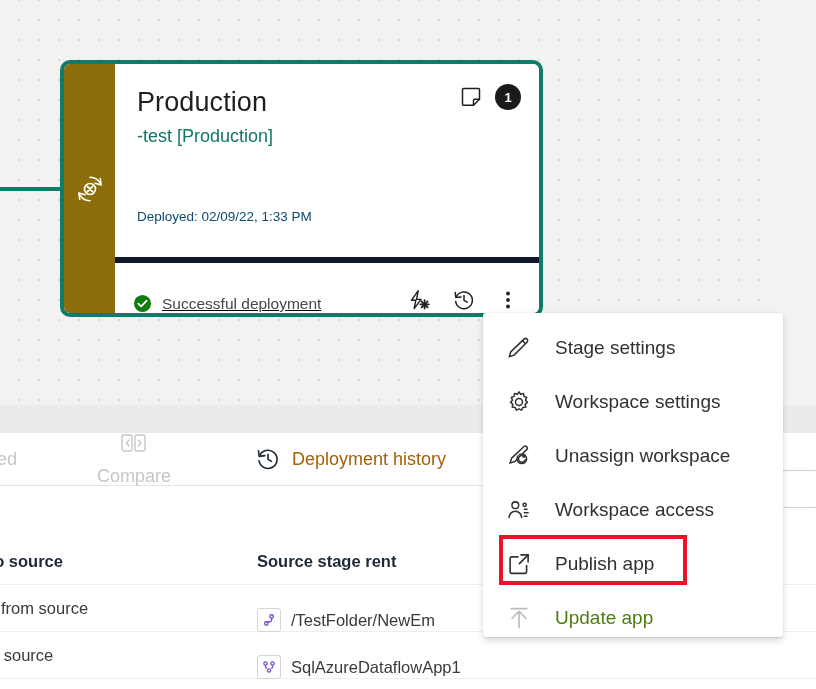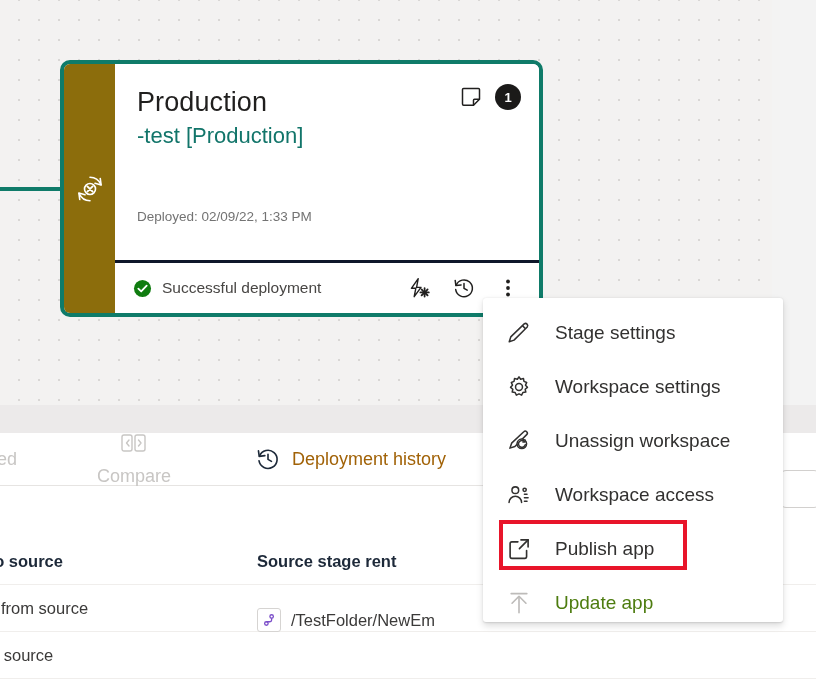--- a/index.html
+++ b/index.html
@@ -33,38 +33,38 @@
     display:flex;align-items:center;justify-content:center;
     position:relative;
   }
   #stage-body{flex:1;display:flex;flex-direction:column;min-width:0;background:#fff;}
   #card-main{flex:1;padding:22px 22px 0 22px;position:relative;}
   .card-title{
     font-size:27px;color:#201f1e;font-weight:400;letter-spacing:.1px;
     line-height:32px;margin:0;
   }
   .card-subtitle{
-    font-size:22px;color:#12756a;line-height:24px;margin:6px 0 0 0;
+    font-size:18px;color:#12756a;line-height:24px;margin:6px 0 0 0;
     white-space:nowrap;overflow:hidden;
   }
   .card-deployed{
     position:absolute;left:22px;top:145px;
-    font-size:13.5px;color:#737373;white-space:nowrap;
+    font-size:13.5px;color:#0c4a6e;white-space:nowrap;
   }
   #card-head-right{
     position:absolute;right:18px;top:20px;display:flex;align-items:center;gap:12px;
   }
   #note-badge{
     width:26px;height:26px;border-radius:50%;background:#1b1a19;color:#fff;
     display:flex;align-items:center;justify-content:center;
     font-size:13px;font-weight:600;
   }
   #card-footer{
-    height:50px;border-top:3px solid #0f172a;
-    display:flex;align-items:center;padding:0 14px 0 18px;gap:10px;
+    height:50px;border-top:6px solid #0f172a;
+    display:flex;align-items:flex-end;padding:0 14px 0 18px;gap:10px;text-decoration:underline;
   }
   #status-text{font-size:15.5px;color:#484644;white-space:nowrap;}
   #footer-actions{margin-left:auto;display:flex;align-items:center;gap:18px;padding-right:4px;}
   .act{width:26px;height:26px;display:flex;align-items:center;justify-content:center;cursor:pointer;}
 
   
   #lower{position:absolute;left:0;top:405px;width:816px;height:284px;background:#ffffff;}
   #grayband{position:absolute;left:0;top:0;width:816px;height:28px;background:#eceaea;}
   #toolbar{
     position:absolute;left:0;top:28px;width:816px;height:52px;
@@ -108,21 +108,21 @@
     display:flex;align-items:center;gap:10px;white-space:nowrap;margin-top:12px;
   }
   .item-icon{
     width:22px;height:22px;border:1px solid #d6d4d2;border-radius:3px;background:#fff;
     display:flex;align-items:center;justify-content:center;flex:0 0 22px;
   }
   .item-text{font-size:16.5px;color:#3b3a39;}
 
   
   #ctxmenu{
-    position:absolute;left:483px;top:298px;width:300px;height:324px;
+    position:absolute;left:483px;top:313px;width:300px;height:324px;
     background:#ffffff;border-radius:3px;
     box-shadow:0 3.2px 7.2px rgba(0,0,0,.132),0 .6px 1.8px rgba(0,0,0,.108);
     padding:8px 0;box-sizing:border-box;overflow:hidden;z-index:40;
   }
   .menu-item{
     height:54px;display:flex;align-items:center;gap:22px;padding:0 20px 0 22px;
     cursor:pointer;box-sizing:border-box;
   }
   .menu-label{font-size:19px;color:#323130;white-space:nowrap;}
   .menu-icon{width:28px;flex:0 0 28px;display:flex;align-items:center;justify-content:center;}
@@ -191,20 +191,31 @@
               <circle cx="5" cy="12" r="2"></circle>
             <path d="M11 6.2 V8 A2 2 0 0 1 9 10 H5"></path>
           </svg>
         </span>
         <span class="item-text">/TestFolder/NewEm</span>
       </div>
     </div>
 
     <div class="trow">
       <div class="cell-left">e as source</div>
+      <div class="cell-right">
+        <span class="item-icon">
+          <svg width="14" height="14" viewBox="0 0 16 16" fill="none" stroke="#7b4ec9" stroke-width="1.5">
+            <circle cx="4" cy="4" r="1.9"></circle>
+              <circle cx="12" cy="4" r="1.9"></circle>
+              <circle cx="8" cy="12" r="1.9"></circle>
+            <path d="M4 6 V8 A1.6 1.6 0 0 0 5.6 9.6 M12 6 V8 A1.6 1.6 0 0 1 10.4 9.6"></path>
+          </svg>
+        </span>
+        <span class="item-text">SqlAzureDataflowApp1</span>
+      </div>
     </div>
   </div>
 </div>
 
 <div id="canvas">
 
   <svg id="arrow" viewBox="0 0 110 34">
     <line x1="0" y1="17" x2="72" y2="17" stroke="#0f7b69" stroke-width="4"></line>
     <path d="M70 7 L90 17 L70 27 Z" fill="#0f7b69"></path>
   </svg>

